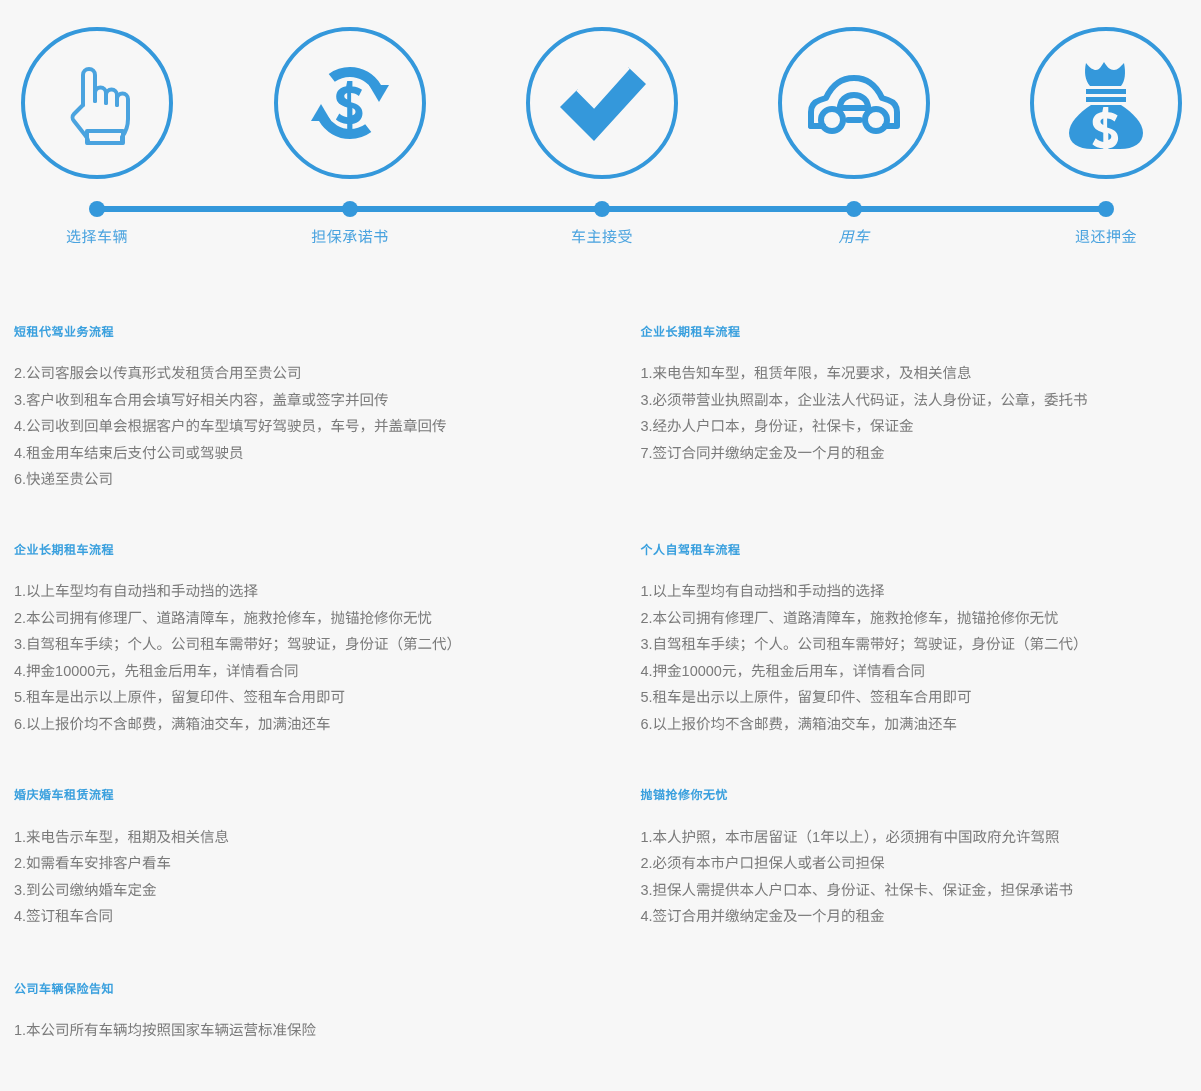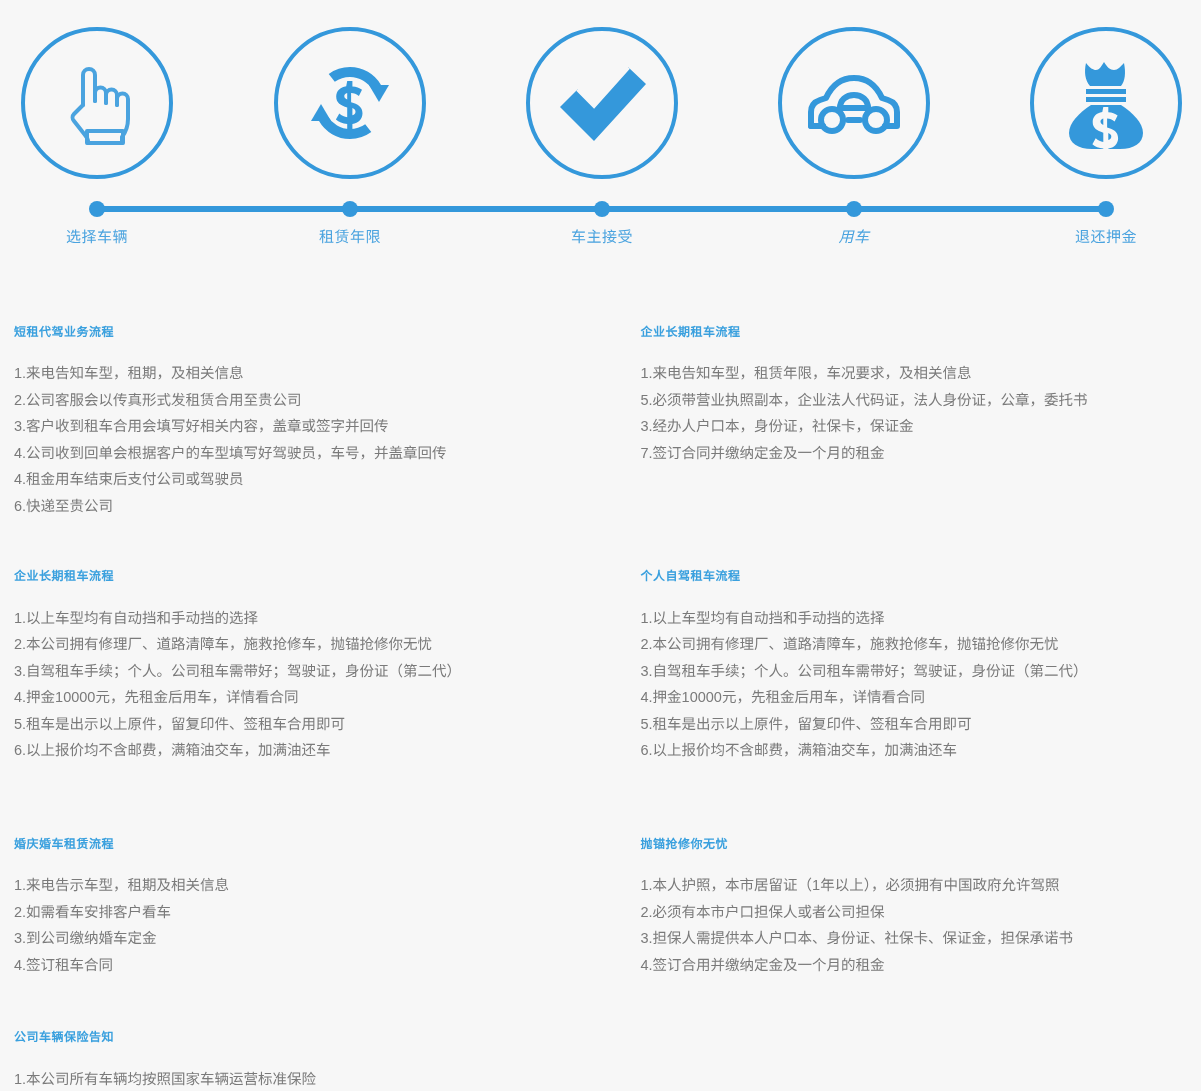--- a/index.html
+++ b/index.html
@@ -103,21 +103,21 @@
   }
   .block-list li {
     font-size: 14.5px;
     line-height: 26.5px;
     color: #7a7a7a;
     white-space: nowrap;
   }
 
   .row-1 { margin-top: 55px; }
   .row-2 { margin-top: 50px; }
-  .row-3 { margin-top: 73px; }
+  .row-3 { margin-top: 51px; }
   .row-4 { margin-top: 52px; }
 </style>
 </head>
 <body>
 
 <div class="steps-section">
 
   <div class="timeline-line"></div>
 
   <div class="step" style="left:-3px;">
@@ -146,21 +146,21 @@
           <g fill="#3498db">
             <path d="M46 10 a36 36 0 0 1 31 18 l-8.5 5 A26.5 26.5 0 0 0 46 20 a26.4 26.4 0 0 0 -15.2 4.8 l-6.1 -7.9 A36.2 36.2 0 0 1 46 10 z"></path>
             <path d="M66 28 l20 0 -10 17 z" transform="translate(-1,0)"></path>
             <path d="M46 82 a36 36 0 0 1 -31 -18 l8.5 -5 A26.5 26.5 0 0 0 46 72 a26.4 26.4 0 0 0 15.2 -4.8 l6.1 7.9 A36.2 36.2 0 0 1 46 82 z"></path>
             <path d="M26 64 l-20 0 10 -17 z" transform="translate(1,0)"></path>
             <path d="M43.2 24 h5.2 v5.4 c3.9 .25 7 1.35 9.6 3.3 l-3.1 6.2 c-2.4 -1.8 -5 -2.8 -7.8 -2.9 v9.2 c6.6 1.9 11.4 4.4 11.4 11.1 0 5.8 -4.1 9.8 -10.1 10.6 v5.1 h-5.2 v-5.1 c-4.5 -.4 -8.4 -2 -11.3 -4.5 l3.4 -6 c2.4 2.1 5.2 3.4 7.9 3.8 v-9.7 c-6.4 -1.9 -11 -4.4 -11 -10.9 0 -5.6 4 -9.6 10 -10.4 z m0 11.9 c-1.9 .5 -2.9 1.6 -2.9 3.2 0 1.7 1 2.7 2.9 3.5 z m5.2 22.3 c2 -.5 3.1 -1.7 3.1 -3.5 0 -1.8 -1.1 -2.9 -3.1 -3.7 z"></path>
           </g>
         </svg>
       </span>
     </div>
-    <div class="step-label">租赁年限</div>
+    <div class="step-label">担保承诺书</div>
   </div>
   <div class="timeline-dot" style="left:350px;"></div>
 
   <div class="step" style="left:502px;">
     <div class="step-circle">
       <span>
         <svg width="96" height="92" viewBox="0 0 96 92">
           <g>
             <path d="M6 50 L24 32 L40 48 L74 10 L92 27 L40 84 z" fill="#3498db"></path>
             <path d="M24 32 L40 48 L74 10" fill="none" stroke="#f7f7f7" stroke-width="5"></path>
@@ -215,35 +215,34 @@
 
 </div>
 
 <div class="content">
 
   <div class="row row-1">
     <div class="col left">
       <div class="block">
         <h3 class="block-title">短租代驾业务流程</h3>
         <ul class="block-list">
-          <li>1.来电告知车型，租期，及相关信息</li>
           <li>2.公司客服会以传真形式发租赁合用至贵公司</li>
           <li>3.客户收到租车合用会填写好相关内容，盖章或签字并回传</li>
           <li>4.公司收到回单会根据客户的车型填写好驾驶员，车号，并盖章回传</li>
           <li>4.租金用车结束后支付公司或驾驶员</li>
           <li>6.快递至贵公司</li>
         </ul>
       </div>
     </div>
     <div class="col right">
       <div class="block">
         <h3 class="block-title">企业长期租车流程</h3>
         <ul class="block-list">
           <li>1.来电告知车型，租赁年限，车况要求，及相关信息</li>
-          <li>5.必须带营业执照副本，企业法人代码证，法人身份证，公章，委托书</li>
+          <li>3.必须带营业执照副本，企业法人代码证，法人身份证，公章，委托书</li>
           <li>3.经办人户口本，身份证，社保卡，保证金</li>
           <li>7.签订合同并缴纳定金及一个月的租金</li>
         </ul>
       </div>
     </div>
   </div>
 
   <div class="row row-2">
     <div class="col left">
       <div class="block">

